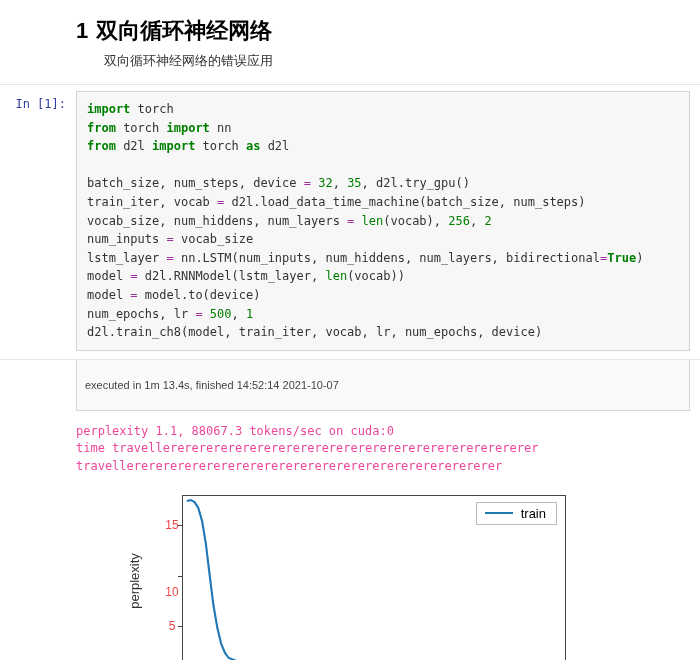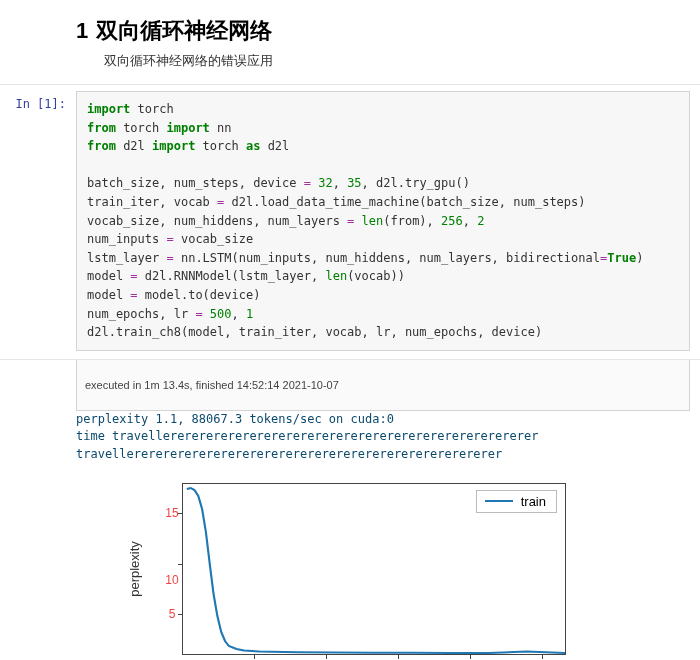--- a/index.html
+++ b/index.html
@@ -60,25 +60,25 @@
     .exec-status {
       border: 1px solid #d3d3d3;
       border-top: none;
       background: #fafafa;
       margin: 0 10px 0 76px;
       padding: 19px 8px;
       font-size: 11px;
       color: #444;
     }
     .output {
-      margin: 0 10px 0 76px;
+      margin: 12px 10px 0 76px;
       font-family: "Menlo","Consolas",monospace;
       font-size: 12px;
       line-height: 1.45;
-      color: #0c4a6e;
+      color: #ec4899;
       white-space: pre;
     }
     .chart {
       margin: 12px 0 0 120px;
       position: relative;
       width: 460px;
       height: 230px;
     }
     .plot-box {
       position: absolute;
@@ -130,21 +130,21 @@
 
   <div class="cell-row">
     <div class="prompt">In  [1]:</div>
     <div class="code-area">
 <pre class="code"><span class="k">import</span><span> torch</span>
 <span class="k">from</span><span> torch </span><span class="k">import</span><span> nn</span>
 <span class="k">from</span><span> d2l </span><span class="k">import</span><span> torch </span><span class="k">as</span><span> d2l</span>
 
 <span>batch_size, num_steps, device </span><span class="op">=</span><span class="num-lit"> 32</span><span>, </span><span class="num-lit">35</span><span>, d2l.try_gpu()</span>
 <span>train_iter, vocab </span><span class="op">=</span><span> d2l.load_data_time_machine(batch_size, num_steps)</span>
-<span>vocab_size, num_hiddens, num_layers </span><span class="op">=</span><span> </span><span class="fn">len</span><span>(from), </span><span class="num-lit">256</span><span>, </span><span class="num-lit">2</span>
+<span>vocab_size, num_hiddens, num_layers </span><span class="op">=</span><span> </span><span class="fn">len</span><span>(vocab), </span><span class="num-lit">256</span><span>, </span><span class="num-lit">2</span>
 <span>num_inputs </span><span class="op">=</span><span> vocab_size</span>
 <span>lstm_layer </span><span class="op">=</span><span> nn.LSTM(num_inputs, num_hiddens, num_layers, bidirectional</span><span class="op">=</span><span class="true">True</span><span>)</span>
 <span>model </span><span class="op">=</span><span> d2l.RNNModel(lstm_layer, </span><span class="fn">len</span><span>(vocab))</span>
 <span>model </span><span class="op">=</span><span> model.to(device)</span>
 <span>num_epochs, lr </span><span class="op">=</span><span class="num-lit"> 500</span><span>, </span><span class="num-lit">1</span>
 <span>d2l.train_ch8(model, train_iter, vocab, lr, num_epochs, device)</span></pre>
     </div>
   </div>
 
   <div class="exec-status">executed in 1m 13.4s, finished 14:52:14 2021-10-07</div>

